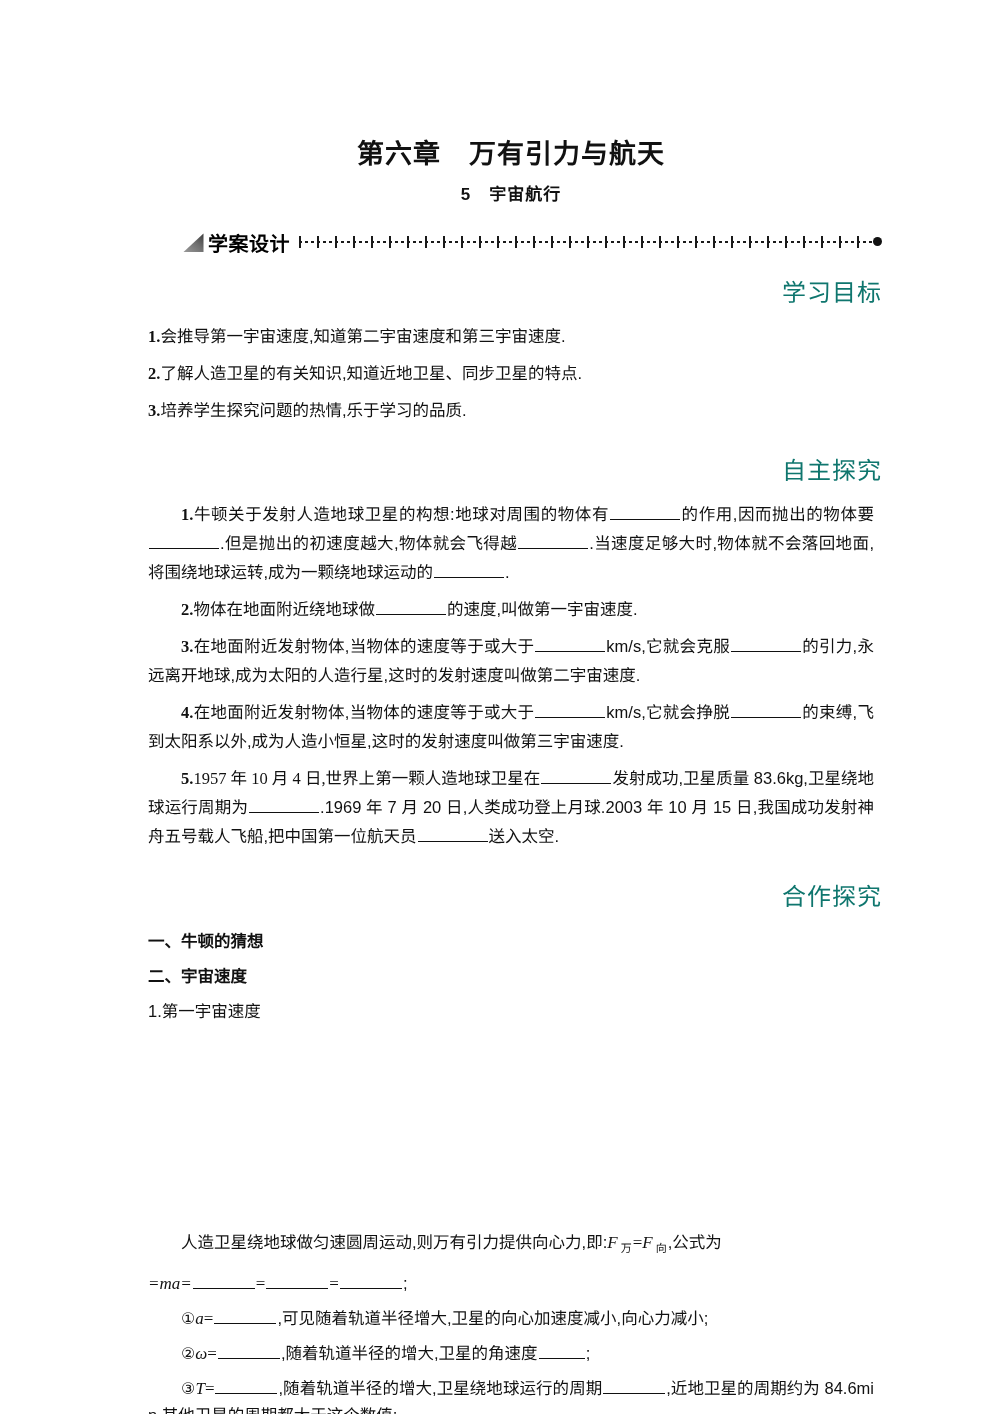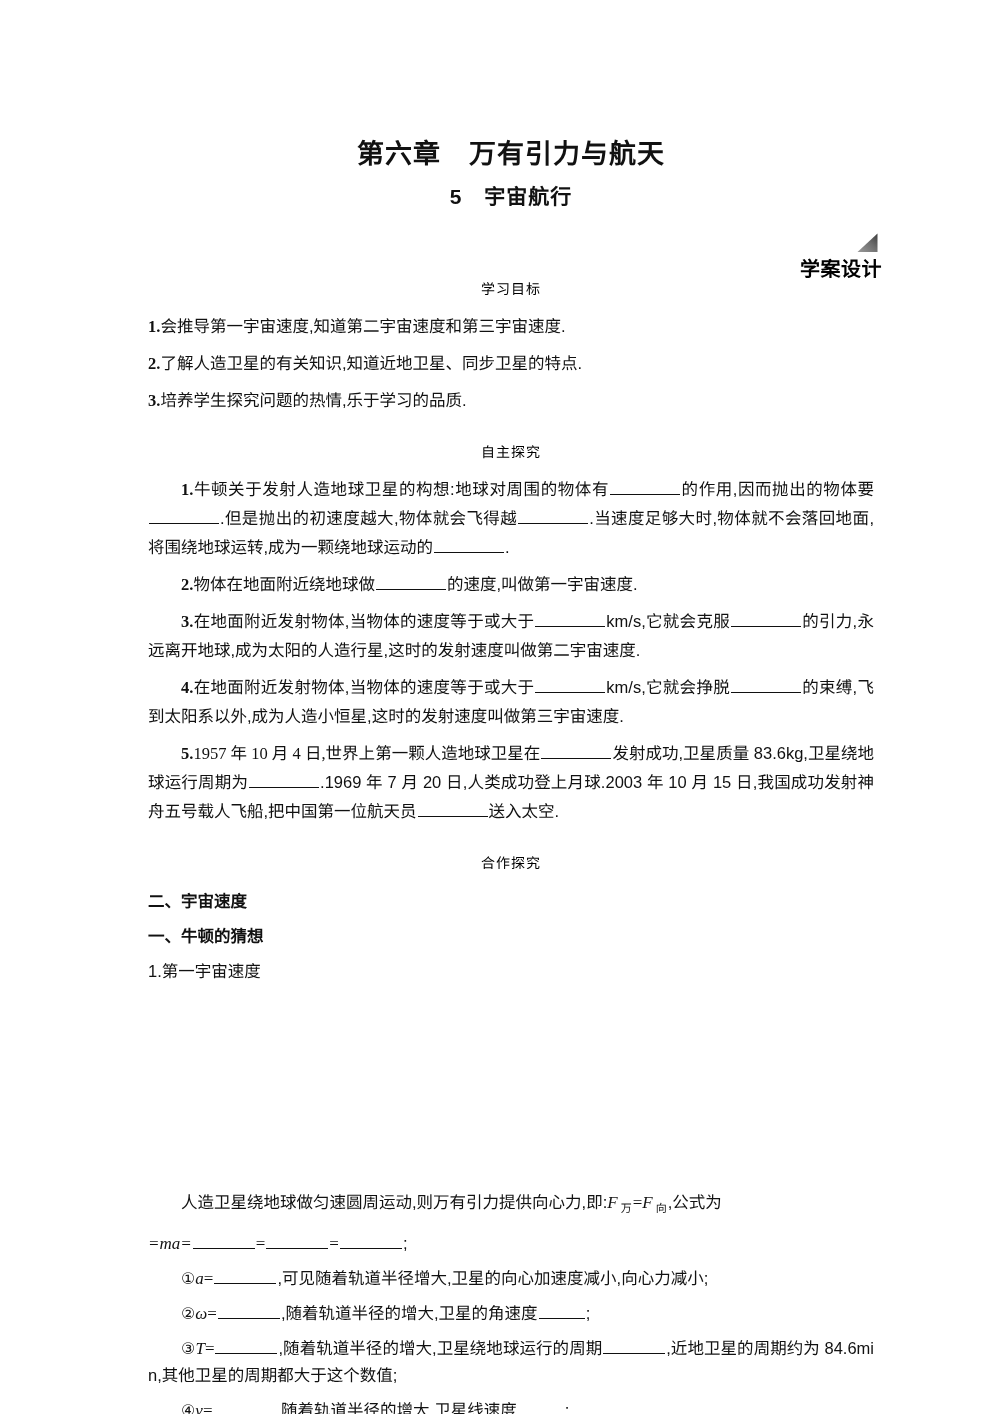--- a/index.html
+++ b/index.html
@@ -37,35 +37,34 @@
     font-size: 27px;
     letter-spacing: 1px;
     margin-top: 130px;
     line-height: 1.25;
     white-space: pre;
   }
   .section-title {
     text-align: center;
     font-family: "Liberation Sans", "DejaVu Sans", sans-serif;
     font-weight: bold;
-    font-size: 21px;
+    font-size: 17px;
     letter-spacing: 1px;
     margin-top: 12px;
     line-height: 1.25;
     white-space: pre;
   }
 
   
   .banner {
     display: flex;
-    align-items: flex-end;
+    align-items: center;
     margin-top: 22px;
     margin-left: 42px;
     height: 30px;
-    flex-direction: column;
   }
   .banner-mark {
     width: 23px;
     height: 21px;
     flex: 0 0 auto;
     margin-right: 3px;
     display: block;
   }
   .banner-label {
     font-family: "Liberation Sans", "DejaVu Sans", sans-serif;
@@ -107,26 +106,26 @@
     right: 0;
     top: 2px;
     width: 9px;
     height: 9px;
     border-radius: 50%;
     background: #111;
   }
 
   
   .block-heading {
-    text-align: center;
-    font-family: "Liberation Sans", "DejaVu Sans", sans-serif;
-    font-size: 14px;
+    text-align: right;
+    font-family: "Liberation Sans", "DejaVu Sans", sans-serif;
+    font-size: 24px;
     letter-spacing: 1px;
     white-space: pre;
-    color: #000000;
+    color: #0f766e;
   }
   .bh-objectives { margin-top: 16px; }
   .bh-selfstudy  { margin-top: 26px; }
   .bh-coop       { margin-top: 26px; }
 
   
   .p {
     font-family: "Liberation Sans", "DejaVu Sans", sans-serif;
     font-size: 16.5px;
     line-height: 29px;
@@ -239,22 +238,22 @@
       <p class="p indent"><span class="num-lead">3.</span><span>在地面附近发射物体,当物体的速度等于或大于</span><span class="blank w-lg"></span><span>km/s,它就会克服</span><span class="blank w-lg"></span><span>的引力,永远离开地球,成为太阳的人造行星,这时的发射速度叫做第二宇宙速度.</span></p>
 
       <p class="p indent"><span class="num-lead">4.</span><span>在地面附近发射物体,当物体的速度等于或大于</span><span class="blank w-lg"></span><span>km/s,它就会挣脱</span><span class="blank w-lg"></span><span>的束缚,飞到太阳系以外,成为人造小恒星,这时的发射速度叫做第三宇宙速度.</span></p>
 
       <p class="p indent"><span class="num-lead">5.</span><span class="latin">1957 年 10 月 4 日,世界上第一颗人造地球卫星在</span><span class="blank w-lg"></span><span>发射成功,卫星质量 83.6kg,卫星绕地球运行周期为</span><span class="blank w-lg"></span><span>.1969 年 7 月 20 日,人类成功登上月球.2003 年 10 月 15 日,我国成功发射神舟五号载人飞船,把中国第一位航天员</span><span class="blank w-lg"></span><span>送入太空.</span></p>
     </div>
 
     <div class="block-heading bh-coop">合作探究</div>
 
     <div class="coop-list">
+      <p class="p coop-head">一、牛顿的猜想</p>
       <p class="p coop-head">二、宇宙速度</p>
-      <p class="p coop-head">一、牛顿的猜想</p>
       <p class="p">1.第一宇宙速度</p>
 
       <div class="gap-lg"></div>
 
 
       <div class="gap-md"></div>
 
       <p class="p indent formula-para"><span>人造卫星绕地球做匀速圆周运动,则万有引力提供向心力,即:</span><span class="mathvar">F</span><span class="sub">万</span><span class="mathup">=</span><span class="mathvar">F</span><span class="sub">向</span><span>,公式为</span></p>
 
       <p class="p"><span class="mathvar">=ma=</span><span class="blank w-md"></span><span class="mathup">=</span><span class="blank w-md"></span><span class="mathup">=</span><span class="blank w-md"></span><span>;</span></p>

